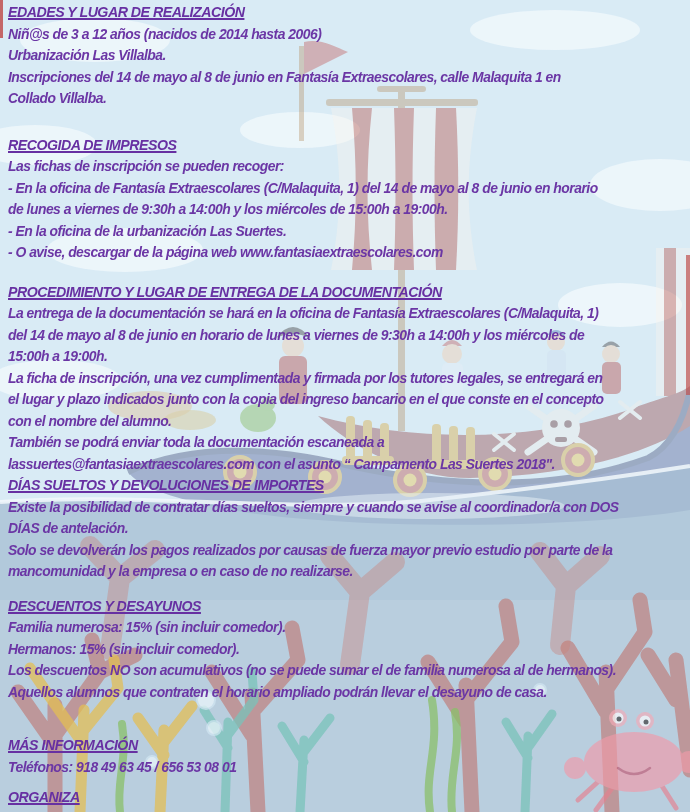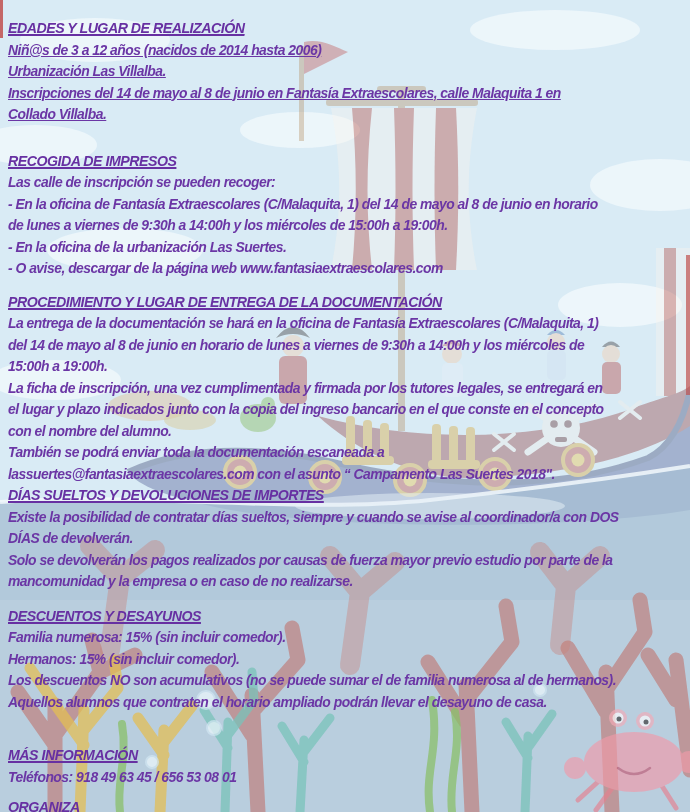--- a/index.html
+++ b/index.html
@@ -10,23 +10,23 @@
     font-family:"Liberation Sans",sans-serif;
   }
   .bg{position:absolute;left:0;top:0;width:690px;height:812px;}
   .content{
     position:absolute;left:8px;top:0;width:678px;
     color:#6b36a5;font-weight:bold;font-style:italic;
     font-size:13.9px;line-height:21.5px;letter-spacing:-0.5px;
     z-index:2;
   }
   section{margin:0;padding:0;}
-  .s1{margin-top:18px;text-decoration:underline;}
+  .s1{margin-top:2px;}
   .s2{margin-top:25px;}
-  .s3{margin-top:12px;}
+  .s3{margin-top:18px;}
   .s4{}
   .s5{margin-top:13px;}
   .s6{margin-top:32px;}
   .s7{margin-top:9px;}
   h2{
     margin:0;font-size:14.2px;line-height:21.5px;
     text-decoration:underline;text-decoration-thickness:1.5px;
     font-weight:bold;font-style:italic;color:#6730a2;
   }
   .ln{white-space:pre;}
@@ -213,21 +213,21 @@
     <section class="s1">
       <h2>EDADES Y LUGAR DE REALIZACIÓN</h2>
       <div class="ln">Niñ@s de 3 a 12 años (nacidos de 2014 hasta 2006)</div>
       <div class="ln">Urbanización Las Villalba.</div>
       <div class="ln">Inscripciones del 14 de mayo al 8 de junio en Fantasía Extraescolares, calle Malaquita 1 en</div>
       <div class="ln">Collado Villalba.</div>
     </section>
 
     <section class="s2">
       <h2>RECOGIDA DE IMPRESOS</h2>
-      <div class="ln">Las calle de inscripción se pueden recoger:</div>
+      <div class="ln">Las fichas de inscripción se pueden recoger:</div>
       <div class="ln">- En la oficina de Fantasía Extraescolares (C/Malaquita, 1) del 14 de mayo al 8 de junio en horario</div>
       <div class="ln">de lunes a viernes de 9:30h a 14:00h y los miércoles de 15:00h a 19:00h.</div>
       <div class="ln">- En la oficina de la urbanización Las Suertes.</div>
       <div class="ln">- O avise, descargar de la página web www.fantasiaextraescolares.com</div>
     </section>
 
     <section class="s3">
       <h2>PROCEDIMIENTO Y LUGAR DE ENTREGA DE LA DOCUMENTACIÓN</h2>
       <div class="ln">La entrega de la documentación se hará en la oficina de Fantasía Extraescolares (C/Malaquita, 1)</div>
       <div class="ln">del 14 de mayo al 8 de junio en horario de lunes a viernes de 9:30h a 14:00h y los miércoles de</div>
@@ -235,21 +235,21 @@
       <div class="ln">La ficha de inscripción, una vez cumplimentada y firmada por los tutores legales, se entregará en</div>
       <div class="ln">el lugar y plazo indicados junto con la copia del ingreso bancario en el que conste en el concepto</div>
       <div class="ln">con el nombre del alumno.</div>
       <div class="ln">También se podrá enviar toda la documentación escaneada a</div>
       <div class="ln">lassuertes@fantasiaextraescolares.com con el asunto “ Campamento Las Suertes 2018".</div>
     </section>
 
     <section class="s4">
       <h2>DÍAS SUELTOS Y DEVOLUCIONES DE IMPORTES</h2>
       <div class="ln">Existe la posibilidad de contratar días sueltos, siempre y cuando se avise al coordinador/a con DOS</div>
-      <div class="ln">DÍAS de devolverán.</div>
+      <div class="ln">DÍAS de antelación.</div>
       <div class="ln">Solo se devolverán los pagos realizados por causas de fuerza mayor previo estudio por parte de la</div>
       <div class="ln">mancomunidad y la empresa o en caso de no realizarse.</div>
     </section>
 
     <section class="s5">
       <h2>DESCUENTOS Y DESAYUNOS</h2>
       <div class="ln">Familia numerosa: 15% (sin incluir comedor).</div>
       <div class="ln">Hermanos: 15% (sin incluir comedor).</div>
       <div class="ln">Los descuentos NO son acumulativos (no se puede sumar el de familia numerosa al de hermanos).</div>
       <div class="ln">Aquellos alumnos que contraten el horario ampliado podrán llevar el desayuno de casa.</div>

